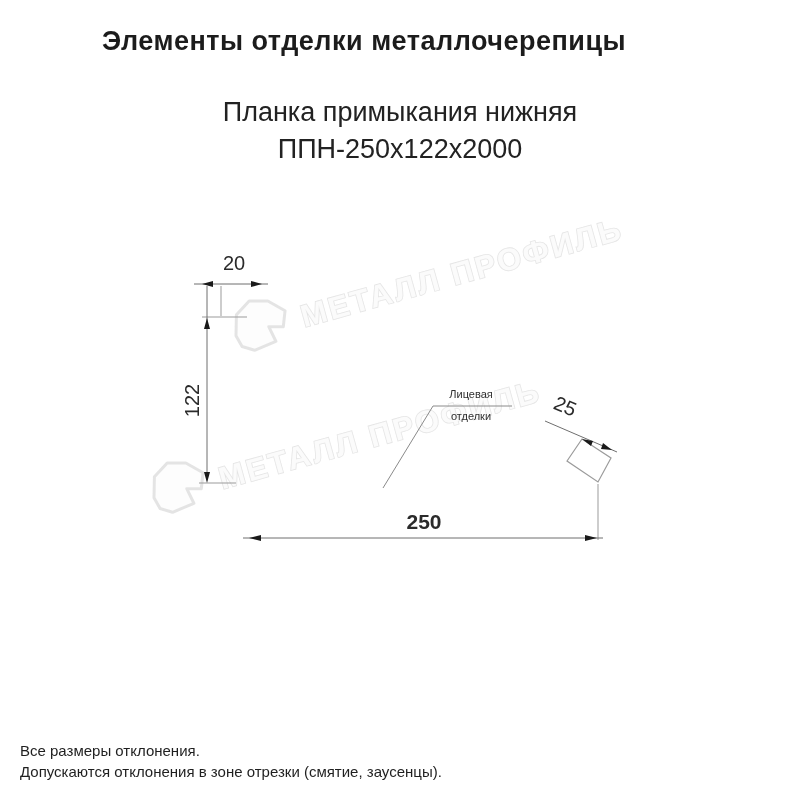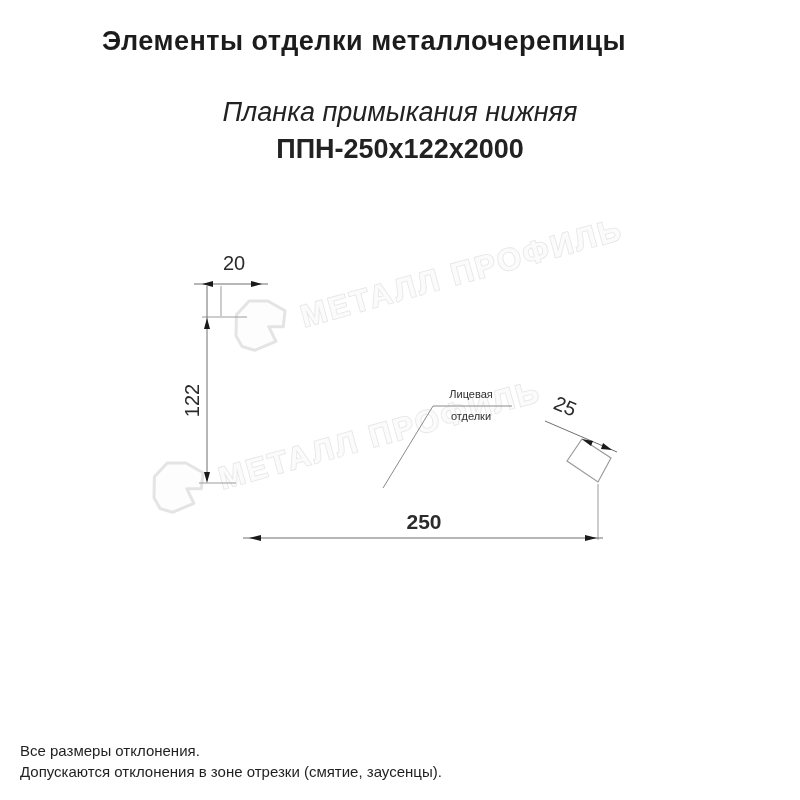--- a/index.html
+++ b/index.html
@@ -17,26 +17,25 @@
     text-align:center;
     font-size:27px; font-weight:700;
     letter-spacing:0.5px;
     color:#1c1c1c;
   }
   .subtitle{
     left:0; top:97px; width:800px;
     text-align:center;
     font-size:27px; font-weight:400;
     color:#222;
-    font-style:italic;
   }
   .prodcode{
     left:0; top:134px; width:800px;
     text-align:center;
-    font-size:27px; font-weight:700;
+    font-size:27px; font-weight:400;
     color:#222;
   }
   .dim{
     font-size:20px;
     color:#2b2b2b;
     text-align:center;
     white-space:nowrap;
   }
   .dim-20{left:214px; top:252px; width:40px;}
   .dim-122{left:171px; top:389px; width:42px; transform:rotate(-90deg);}

